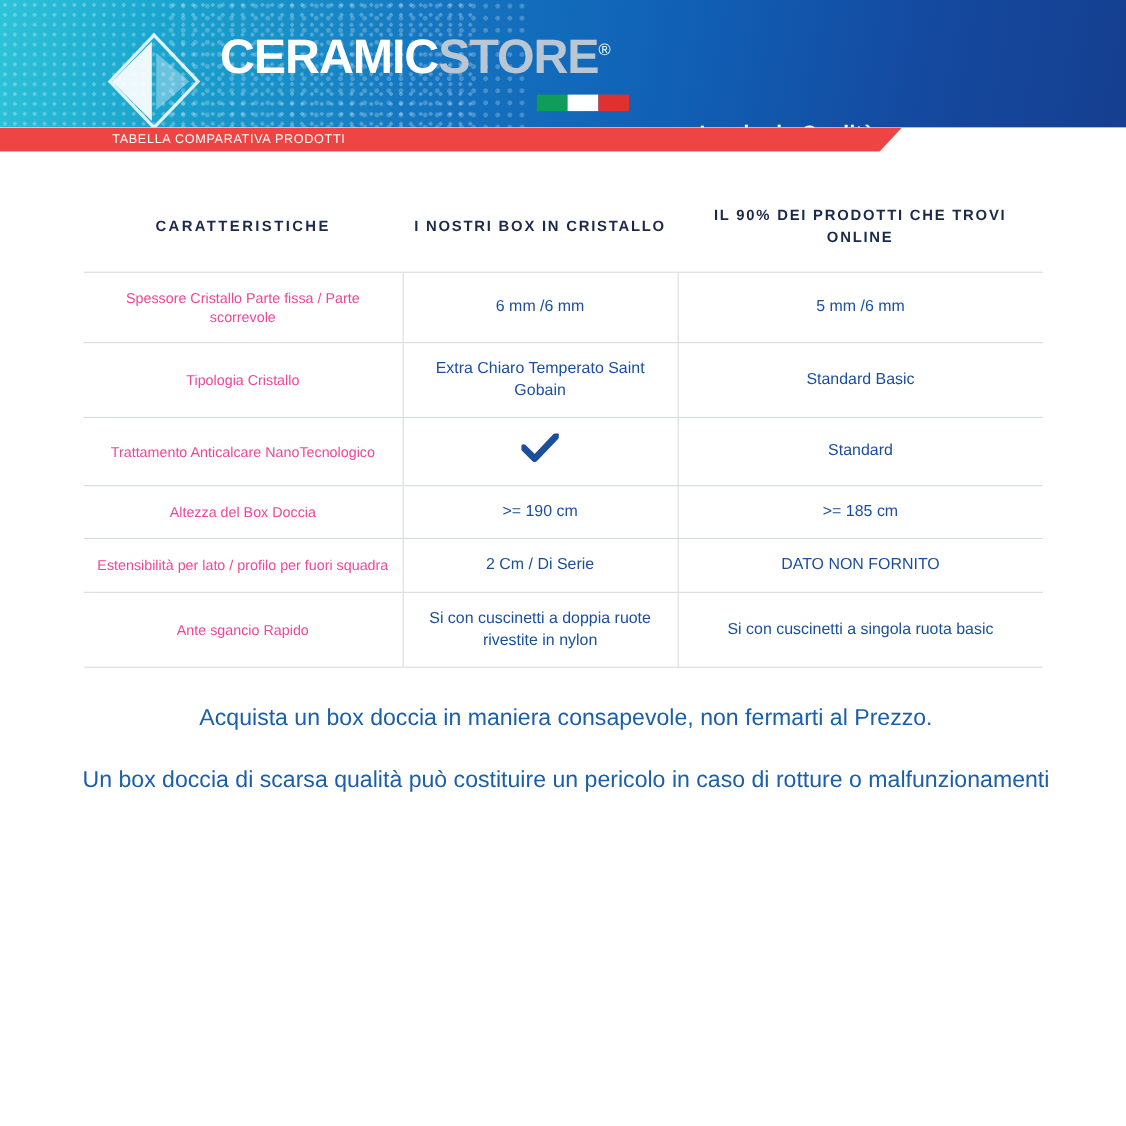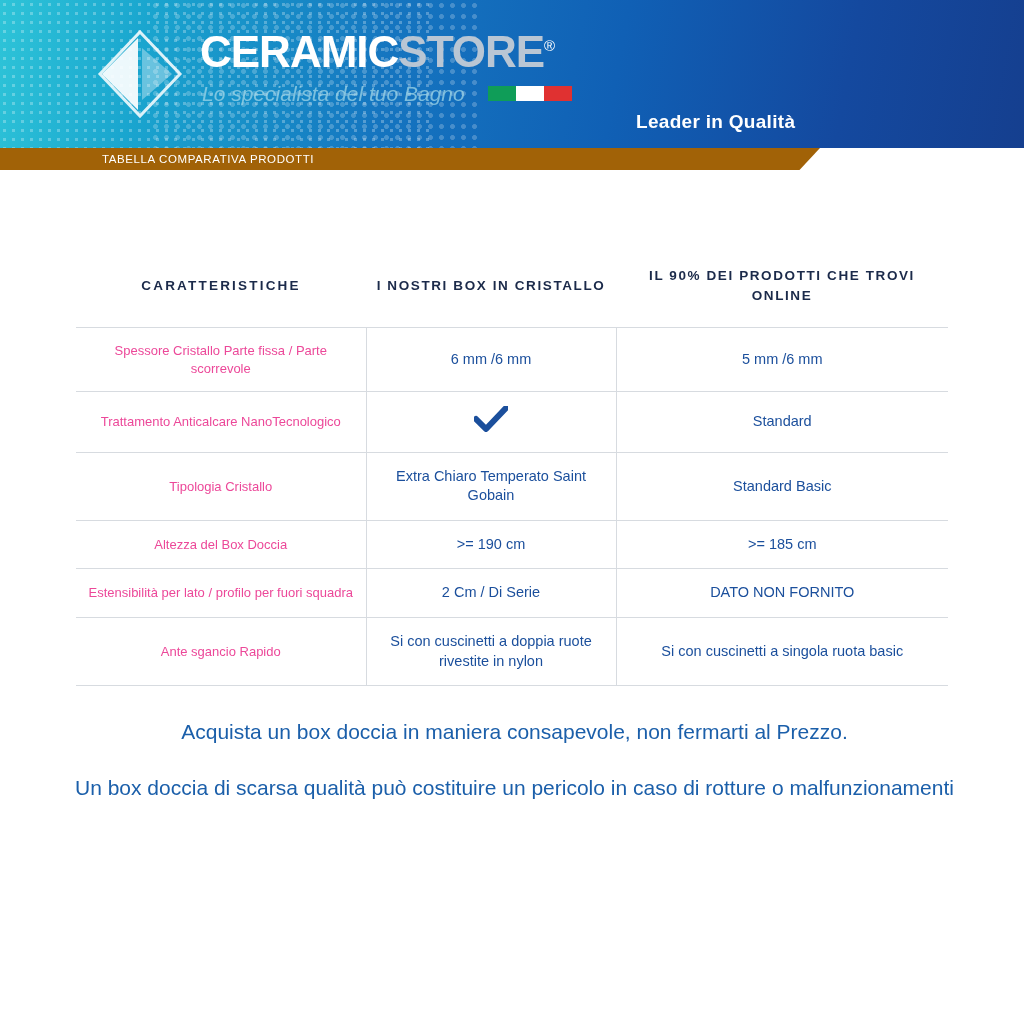--- a/index.html
+++ b/index.html
@@ -8,21 +8,21 @@
     height: 1024px;
     background: #ffffff;
     font-family: "Liberation Sans", sans-serif;
     overflow: hidden;
   }
 
   
   .header {
     position: relative;
     width: 1024px;
-    height: 148px;
+    height: 116px;
     background: linear-gradient(100deg, #2ec4d8 0%, #1aa6cf 14%, #1575c0 38%, #1060b5 60%, #14499f 82%, #153f8f 100%);
     overflow: hidden;
   }
   .dots {
     position: absolute;
     left: 0; top: 0;
     width: 430px; height: 148px;
     background-image: radial-gradient(rgba(255,255,255,0.30) 1.6px, transparent 1.8px);
     background-size: 9px 9px;
     opacity: 0.9;
@@ -90,36 +90,35 @@
     position: relative;
     width: 1024px;
     height: 22px;
     background: #ffffff;
   }
   .ribbon {
     position: absolute;
     left: 0; top: 0;
     height: 22px;
     width: 820px;
-    background: #a16207;
+    background: #ef4444;
     color: #ffffff;
     font-size: 11.5px;
     letter-spacing: 0.6px;
     display: flex;
     align-items: center;
     padding-left: 102px;
     clip-path: polygon(0 0, 100% 0, 97.5% 100%, 0 100%);
   }
 
   
   .table-area {
     position: relative;
     width: 1024px;
     padding: 30px 76px 0 76px;
-    margin-top: 48px;
   }
   table.cmp {
     width: 872px;
     border-collapse: collapse;
     table-layout: fixed;
   }
   table.cmp col.c0 { width: 290px; }
   table.cmp col.c1 { width: 250px; }
   table.cmp col.c2 { width: 332px; }
 
@@ -184,21 +183,20 @@
       <path d="M48 4 L88 46 L48 88 L8 46 Z" fill="none" stroke="#ffffff" stroke-width="3" opacity="0.85"></path>
       <path d="M46 10 L46 82 L10 46 Z" fill="#ffffff" opacity="0.92"></path>
       <path d="M50 20 L80 46 L50 72 Z" fill="#ffffff" opacity="0.35"></path>
     </svg>
   </div>
 
   <div class="logo-text">
     <span class="c1">CERAMIC</span><span class="c2">STORE</span><span class="logo-reg">®</span>
   </div>
 
-  <div class="logo-sub">Lo specialista del tuo Bagno</div>
 
   <div class="flag">
     <span class="g"></span>
       <span class="w"></span>
       <span class="r"></span>
   </div>
 
   <div class="tagline">Leader in Qualità</div>
 </div>
 
@@ -218,38 +216,38 @@
         <th class="first">CARATTERISTICHE</th>
         <th>I NOSTRI BOX IN CRISTALLO</th>
         <th>IL 90% DEI PRODOTTI CHE TROVI ONLINE</th>
       </tr>
     </thead>
     <tbody>
       <tr>
         <td class="feat">Spessore Cristallo Parte fissa / Parte scorrevole</td>
         <td class="ours">6 mm /6 mm</td>
         <td class="theirs">5 mm /6 mm</td>
+      </tr>
+      <tr>
+        <td class="feat">Tipologia Cristallo</td>
+        <td class="ours">Extra Chiaro Temperato Saint Gobain</td>
+        <td class="theirs">Standard Basic</td>
       </tr>
       <tr>
         <td class="feat">Trattamento Anticalcare NanoTecnologico</td>
         <td class="ours">
           <span class="check">
             <svg width="34" height="26" viewBox="0 0 34 26">
               <path d="M2 13 L12 23 L32 2" fill="none" stroke="#1b4f9c" stroke-width="6" stroke-linecap="round" stroke-linejoin="round"></path>
             </svg>
           </span>
         </td>
         <td class="theirs">Standard</td>
       </tr>
       <tr>
-        <td class="feat">Tipologia Cristallo</td>
-        <td class="ours">Extra Chiaro Temperato Saint Gobain</td>
-        <td class="theirs">Standard Basic</td>
-      </tr>
-      <tr>
         <td class="feat">Altezza del Box Doccia</td>
         <td class="ours">&gt;= 190 cm</td>
         <td class="theirs">&gt;= 185 cm</td>
       </tr>
       <tr>
         <td class="feat">Estensibilità per lato / profilo per fuori squadra</td>
         <td class="ours">2 Cm / Di Serie</td>
         <td class="theirs">DATO NON FORNITO</td>
       </tr>
       <tr>

